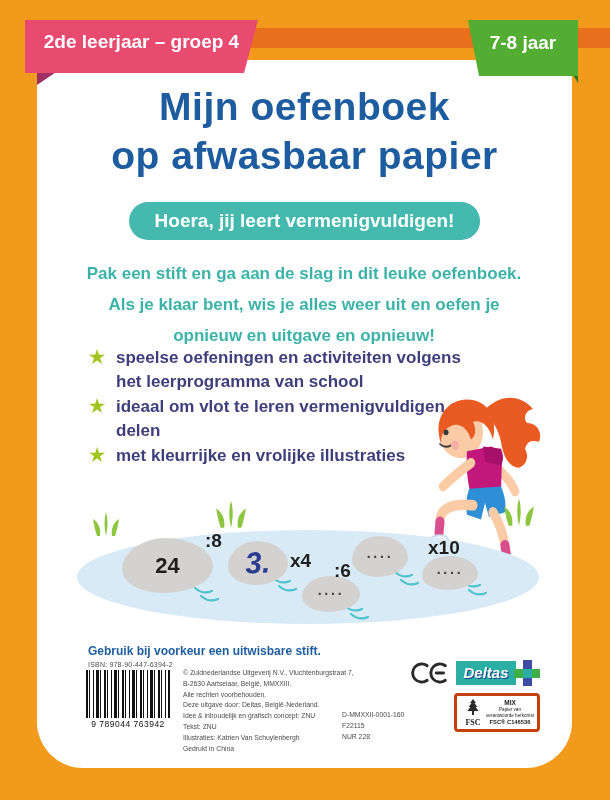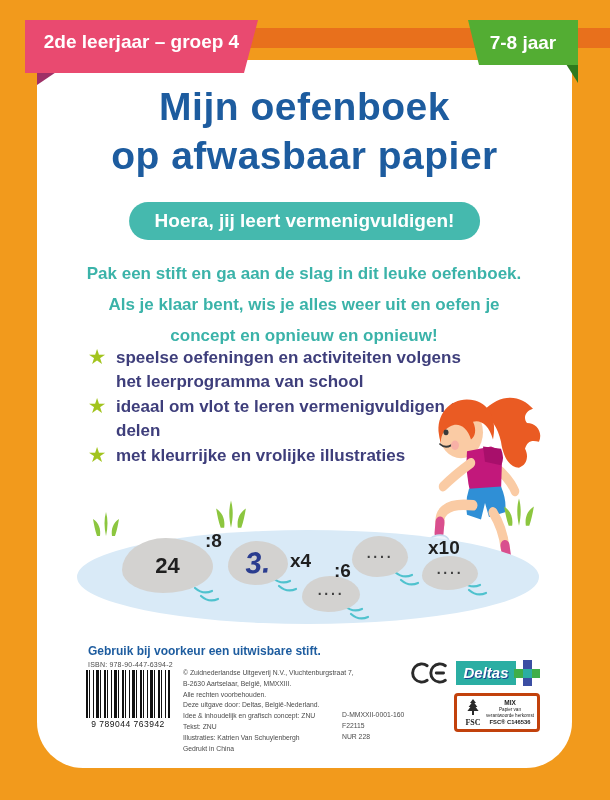--- a/index.html
+++ b/index.html
@@ -12,21 +12,21 @@
   
   #card{position:absolute;left:37px;top:60px;width:535px;height:708px;background:#ffffff;
         border-radius:10px 10px 46px 46px;z-index:2;}
 
   
   .ribbon{position:absolute;z-index:4;color:#fff;font-weight:bold;text-align:center;}
   #ribbon-left{left:25px;top:20px;width:233px;height:53px;line-height:43px;font-size:19px;
         background:#E94A70;clip-path:polygon(0 0,100% 0,calc(100% - 14px) 100%,0 100%);}
   #ribbon-left-fold{position:absolute;left:37px;top:62px;width:34px;height:23px;background:#9F3066;
         clip-path:polygon(0 0,100% 0,0 100%);z-index:3;}
-  #ribbon-right{left:468px;top:20px;width:110px;height:45px;line-height:45px;font-size:19px;
+  #ribbon-right{left:468px;top:20px;width:110px;height:56px;line-height:45px;font-size:19px;
         background:#53AD33;clip-path:polygon(0 0,100% 0,100% 100%,11px 100%);}
   #ribbon-right-fold{position:absolute;left:566px;top:64px;width:12px;height:19px;background:#2E7A1C;
         clip-path:polygon(0 0,100% 0,100% 100%);z-index:3;}
 
   
   #card > *{position:absolute;}
   #title{top:22px;left:0;width:535px;text-align:center;color:#1D5C9F;font-size:39px;font-weight:bold;
         line-height:49px;letter-spacing:.5px;}
   #tagline{top:142px;left:50%;transform:translateX(-50%);background:#45B9AE;color:#fff;font-size:19px;
         font-weight:bold;padding:8px 26px;border-radius:27px;white-space:nowrap;}
@@ -99,21 +99,21 @@
     <div id="title">
       <div>Mijn oefenboek</div>
       <div>op afwasbaar papier</div>
     </div>
 
     <div id="tagline">Hoera, jij leert vermenigvuldigen!</div>
 
     <div id="intro">
       <div>Pak een stift en ga aan de slag in dit leuke oefenboek.</div>
       <div>Als je klaar bent, wis je alles weer uit en oefen je</div>
-      <div>concept en opnieuw en opnieuw!</div>
+      <div>opnieuw en uitgave en opnieuw!</div>
     </div>
 
     <div id="features">
       <div class="feature">
         <span class="star">★</span>
         <span>speelse oefeningen en activiteiten volgens het leerprogramma van school</span>
       </div>
       <div class="feature">
         <span class="star">★</span>
         <span>ideaal om vlot te leren vermenigvuldigen en delen</span>

